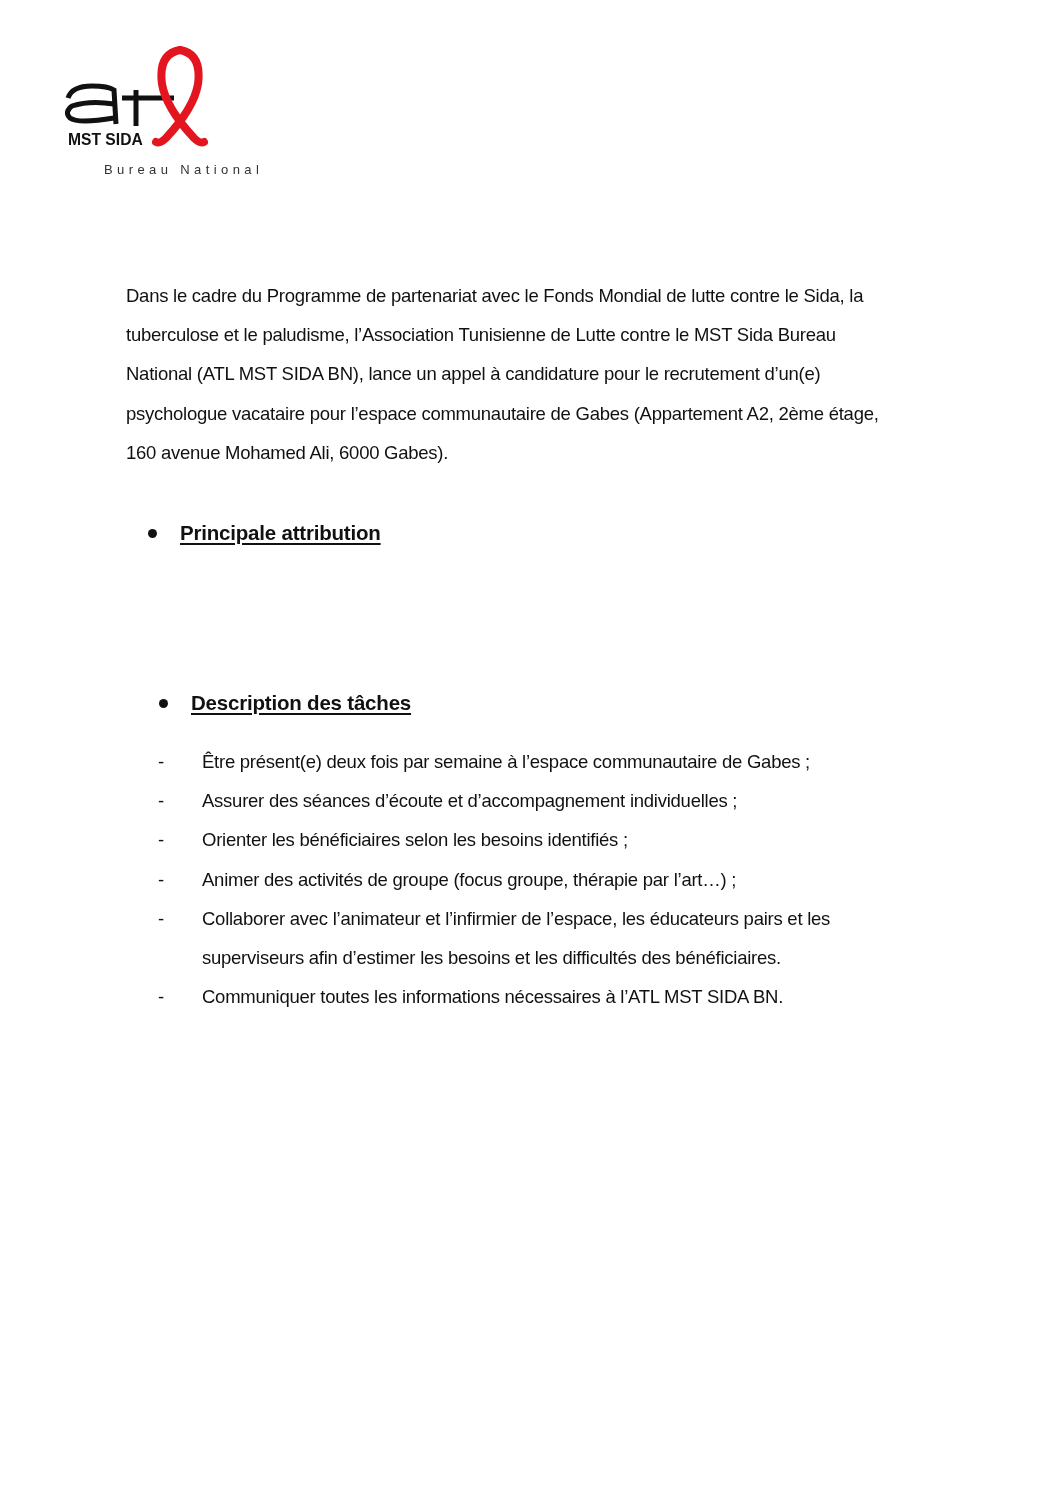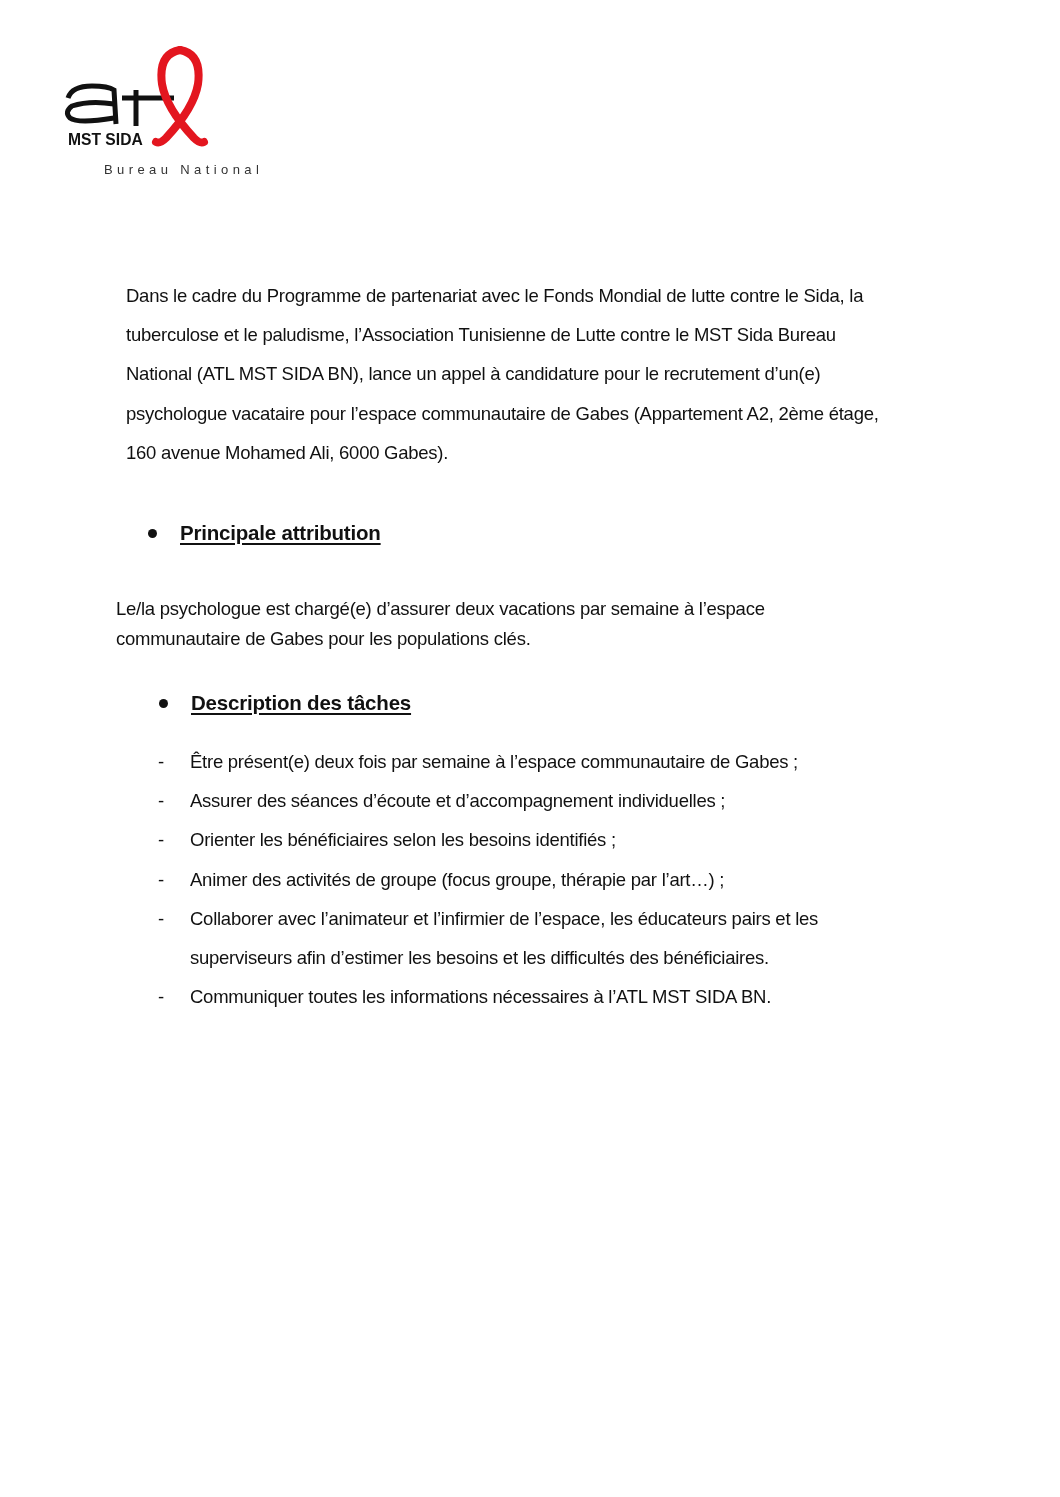--- a/index.html
+++ b/index.html
@@ -51,21 +51,21 @@
 
     .attrib {
       position: absolute; left: 116px; top: 594px; width: 800px;
       font-size: 18.5px; line-height: 30px; letter-spacing: -0.25px;
     }
     .attrib span { display: block; white-space: nowrap; }
 
     .tasks { position: absolute; left: 158px; top: 742px; width: 800px; }
     .task { position: relative; font-size: 18.5px; line-height: 39.2px; letter-spacing: -0.25px; }
     .task .dash { position: absolute; left: 0; top: 0; }
-    .task .text { margin-left: 32px; display: block; }
+    .task .text { margin-left: 44px; display: block; }
     .task .text span { display: block; white-space: nowrap; }
 
     .closing {
       position: absolute; left: 158px; top: 1073px;
       font-weight: bold; font-size: 18.5px; letter-spacing: -0.25px; white-space: nowrap;
     }
   </style>
 </head>
 <body>
 
@@ -94,24 +94,20 @@
     <span>National (ATL MST SIDA BN), lance un appel à candidature pour le recrutement d’un(e)</span>
     <span>psychologue vacataire pour l’espace communautaire de Gabes (Appartement A2, 2ème étage,</span>
     <span>160 avenue Mohamed Ali, 6000 Gabes).</span>
   </div>
 
   <div class="section-heading sec1">
     <span class="bullet"></span>
     <span class="label">Principale attribution</span>
   </div>
 
-  <div class="attrib">
-    <span>Le/la psychologue est chargé(e) d’assurer deux vacations par semaine à l’espace</span>
-    <span>communautaire de Gabes pour les populations clés.</span>
-  </div>
 
   <div class="section-heading sec2">
     <span class="bullet"></span>
     <span class="label">Description des tâches</span>
   </div>
 
   <div class="tasks">
     <div class="task">
       <span class="dash">-</span>
       <span class="text">

